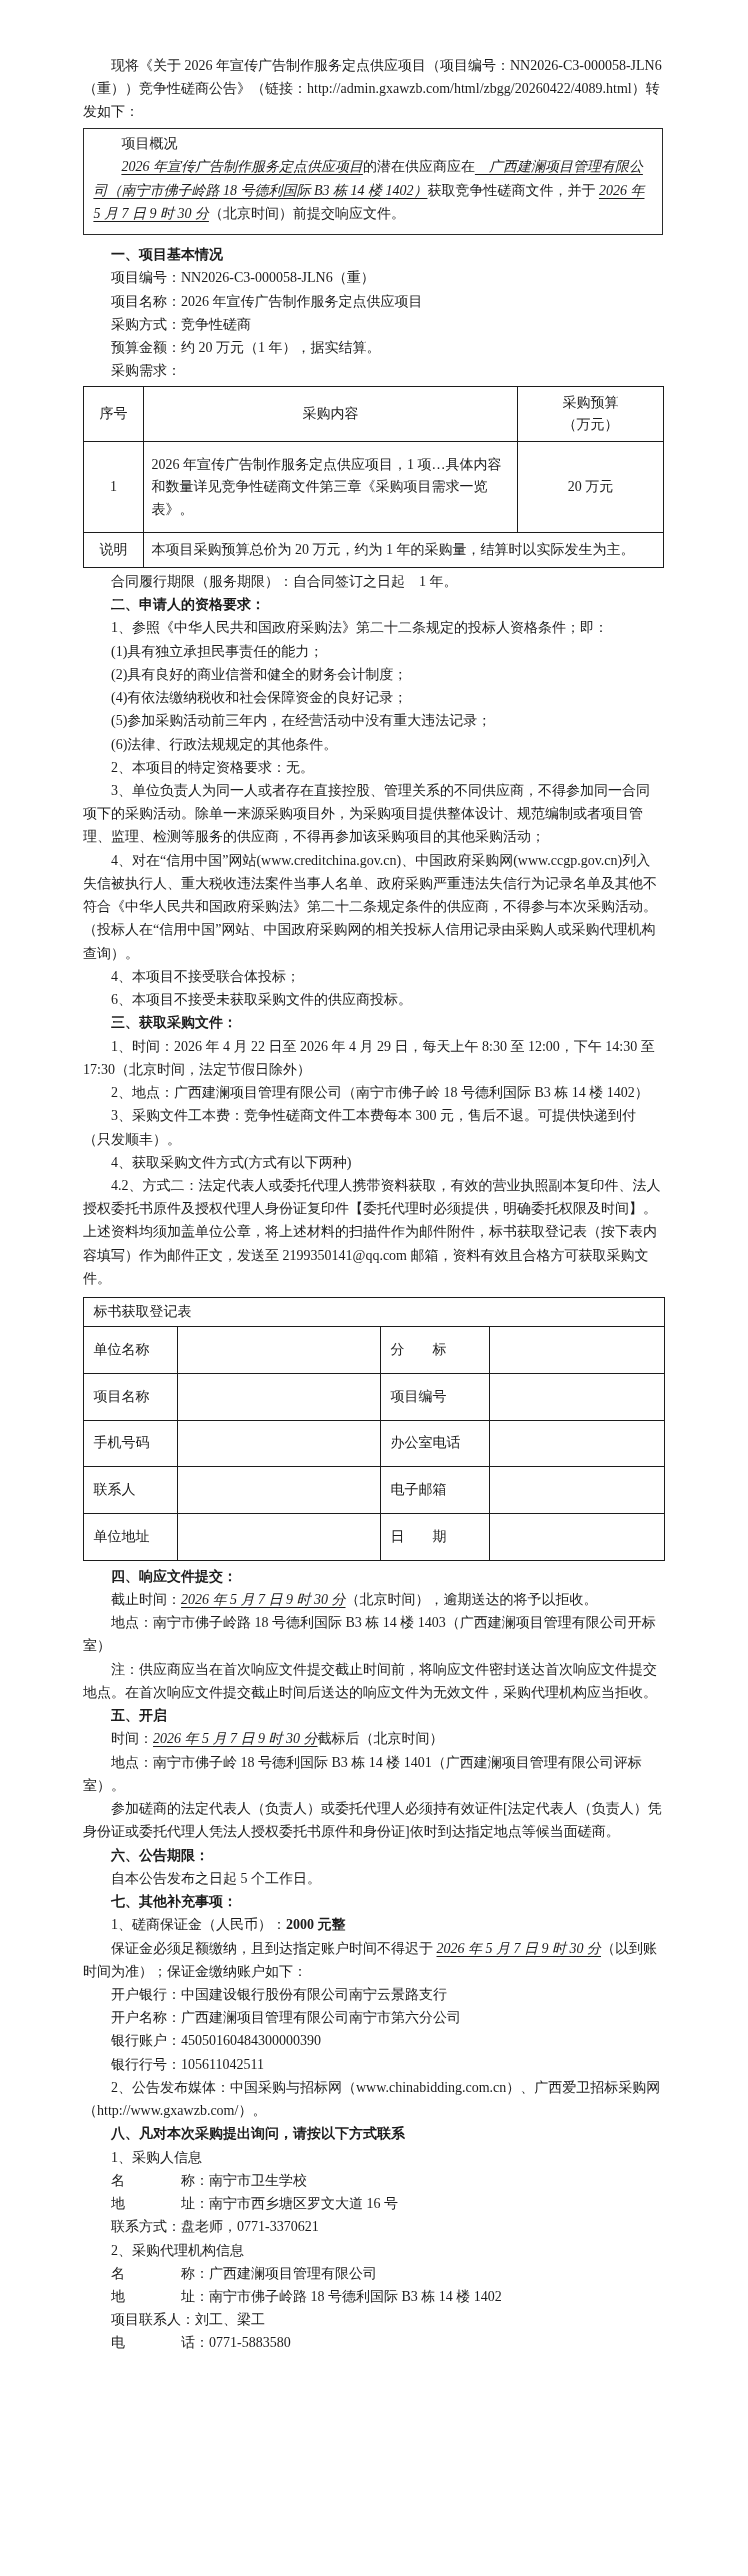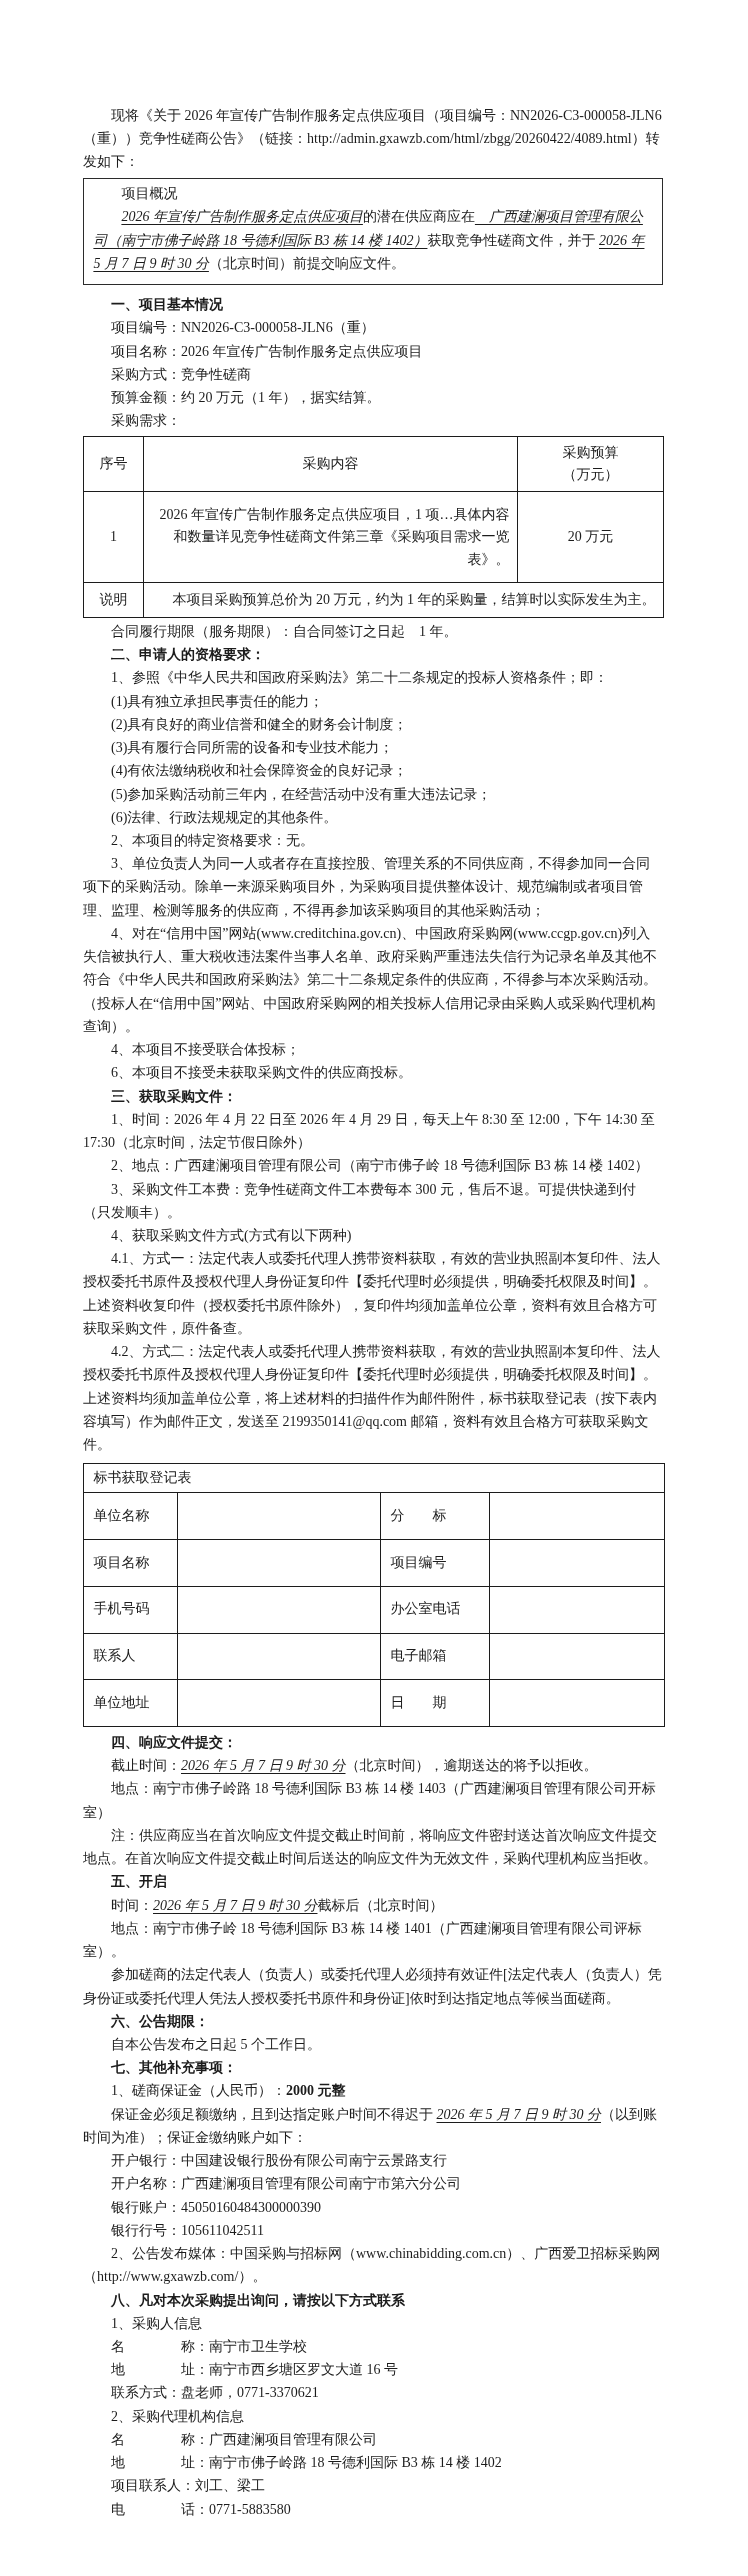--- a/index.html
+++ b/index.html
@@ -1,29 +1,29 @@
 <!DOCTYPE html>
 <html lang="zh" style="font-size:15px"><head>
 <meta charset="utf-8">
 <style>
   html,body{margin:0;padding:0;}
   body{
     width:748px;height:2576px;overflow:hidden;background:#ffffff;color:#1c1c1c;
     font-family:"Liberation Serif","DejaVu Serif",serif;
     font-size:14px;line-height:1.66;
   }
-  .page{padding:82px 85px 0 83px;margin-top:22px;}
+  .page{padding:54px 85px 0 83px;}
   p{margin:0;text-indent:2em;}
   .heading{font-weight:bold;}
   .box{border:0.9px solid #2b2b2b;padding:2.8px 9.4px 8.5px 9.4px;margin:4.7px 0 8.5px 0;}
   u{text-decoration:underline;text-underline-offset:2.8px;font-style:italic;}
   table{border-collapse:collapse;width:100%;table-layout:fixed;}
   td{font-size:14px;line-height:1.6;}
   .t1{margin:3.8px 0 1.9px 0;}
-  .t1 td{border:1.9px solid #1c1c1c;vertical-align:middle;padding:11.3px 7.5px;text-align:right;}
+  .t1 td{border:1.9px solid #1c1c1c;vertical-align:middle;padding:11.3px 7.5px;}
   .t1 .hrow td{padding:4.7px 5.7px;text-align:center;}
   .t1 .c{text-align:center;}
   .t1 .expl{padding:5.7px 7.5px;}
   .t2{margin:6.6px 0 3.8px 0;}
   .t2 td{border:1.9px solid #1c1c1c;vertical-align:middle;padding:1.9px 9.4px;height:42px;}
   .t2 .title-cell{height:24.5px;text-align:left;font-weight:normal;}
 </style>
 </head>
 <body>
 
@@ -69,36 +69,34 @@
     </tr>
   </tbody>
     </table>
 
   <p>合同履行期限（服务期限）：自合同签订之日起　1 年。</p>
 
   <p class="heading">二、申请人的资格要求：</p>
   <p>1、参照《中华人民共和国政府采购法》第二十二条规定的投标人资格条件；即：</p>
   <p>(1)具有独立承担民事责任的能力；</p>
   <p>(2)具有良好的商业信誉和健全的财务会计制度；</p>
-  <p>(3)具有履行合同所需的设备和专业技术能力；</p>
   <p>(4)有依法缴纳税收和社会保障资金的良好记录；</p>
   <p>(5)参加采购活动前三年内，在经营活动中没有重大违法记录；</p>
   <p>(6)法律、行政法规规定的其他条件。</p>
   <p>2、本项目的特定资格要求：无。</p>
   <p>3、单位负责人为同一人或者存在直接控股、管理关系的不同供应商，不得参加同一合同项下的采购活动。除单一来源采购项目外，为采购项目提供整体设计、规范编制或者项目管理、监理、检测等服务的供应商，不得再参加该采购项目的其他采购活动；</p>
   <p>4、对在“信用中国”网站(www.creditchina.gov.cn)、中国政府采购网(www.ccgp.gov.cn)列入失信被执行人、重大税收违法案件当事人名单、政府采购严重违法失信行为记录名单及其他不符合《中华人民共和国政府采购法》第二十二条规定条件的供应商，不得参与本次采购活动。（投标人在“信用中国”网站、中国政府采购网的相关投标人信用记录由采购人或采购代理机构查询）。</p>
   <p>4、本项目不接受联合体投标；</p>
   <p>6、本项目不接受未获取采购文件的供应商投标。</p>
 
   <p class="heading">三、获取采购文件：</p>
   <p>1、时间：2026 年 4 月 22 日至 2026 年 4 月 29 日，每天上午 8:30 至 12:00，下午 14:30 至 17:30（北京时间，法定节假日除外）</p>
   <p>2、地点：广西建澜项目管理有限公司（南宁市佛子岭 18 号德利国际 B3 栋 14 楼 1402）</p>
   <p>3、采购文件工本费：竞争性磋商文件工本费每本 300 元，售后不退。可提供快递到付（只发顺丰）。</p>
   <p>4、获取采购文件方式(方式有以下两种)</p>
-  <p>4.1、方式一：法定代表人或委托代理人携带资料获取，有效的营业执照副本复印件、法人授权委托书原件及授权代理人身份证复印件【委托代理时必须提供，明确委托权限及时间】。上述资料收复印件（授权委托书原件除外），复印件均须加盖单位公章，资料有效且合格方可获取采购文件，原件备查。</p>
   <p>4.2、方式二：法定代表人或委托代理人携带资料获取，有效的营业执照副本复印件、法人授权委托书原件及授权代理人身份证复印件【委托代理时必须提供，明确委托权限及时间】。上述资料均须加盖单位公章，将上述材料的扫描件作为邮件附件，标书获取登记表（按下表内容填写）作为邮件正文，发送至 2199350141@qq.com 邮箱，资料有效且合格方可获取采购文件。</p>
 
   <table class="t2">
     <colgroup>
         <col style="width:94px">
         <col style="width:203px">
         <col style="width:109px">
         <col style="width:175px">
       </colgroup>
     <tbody>

